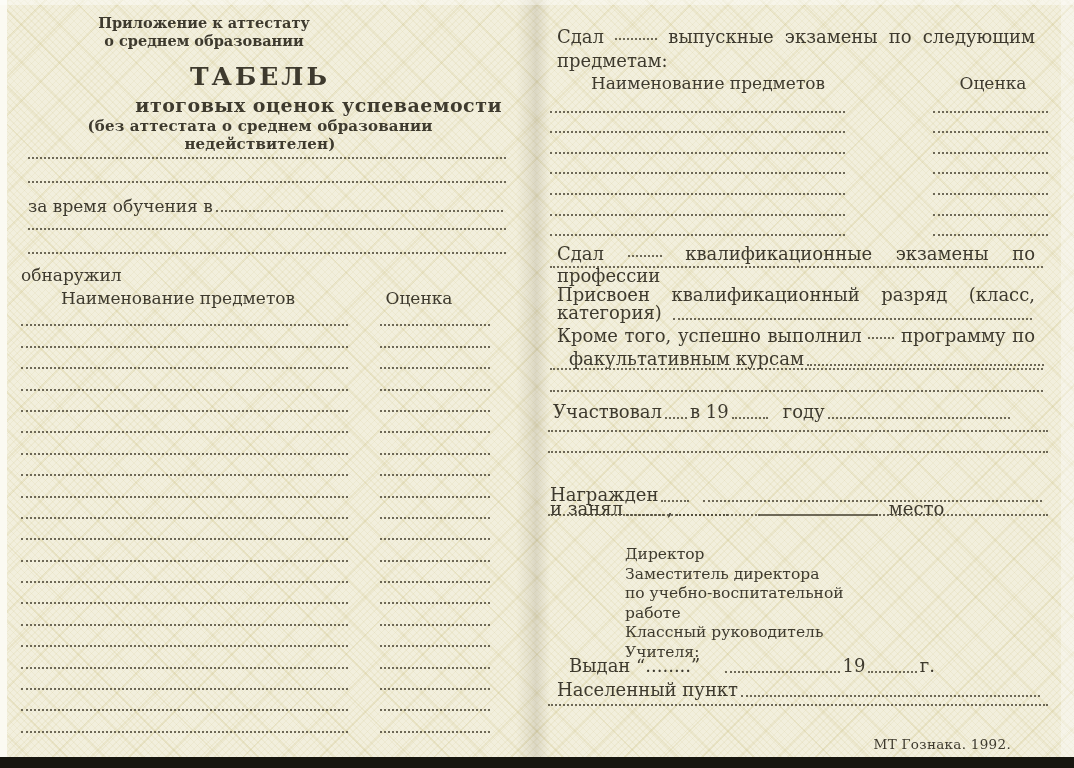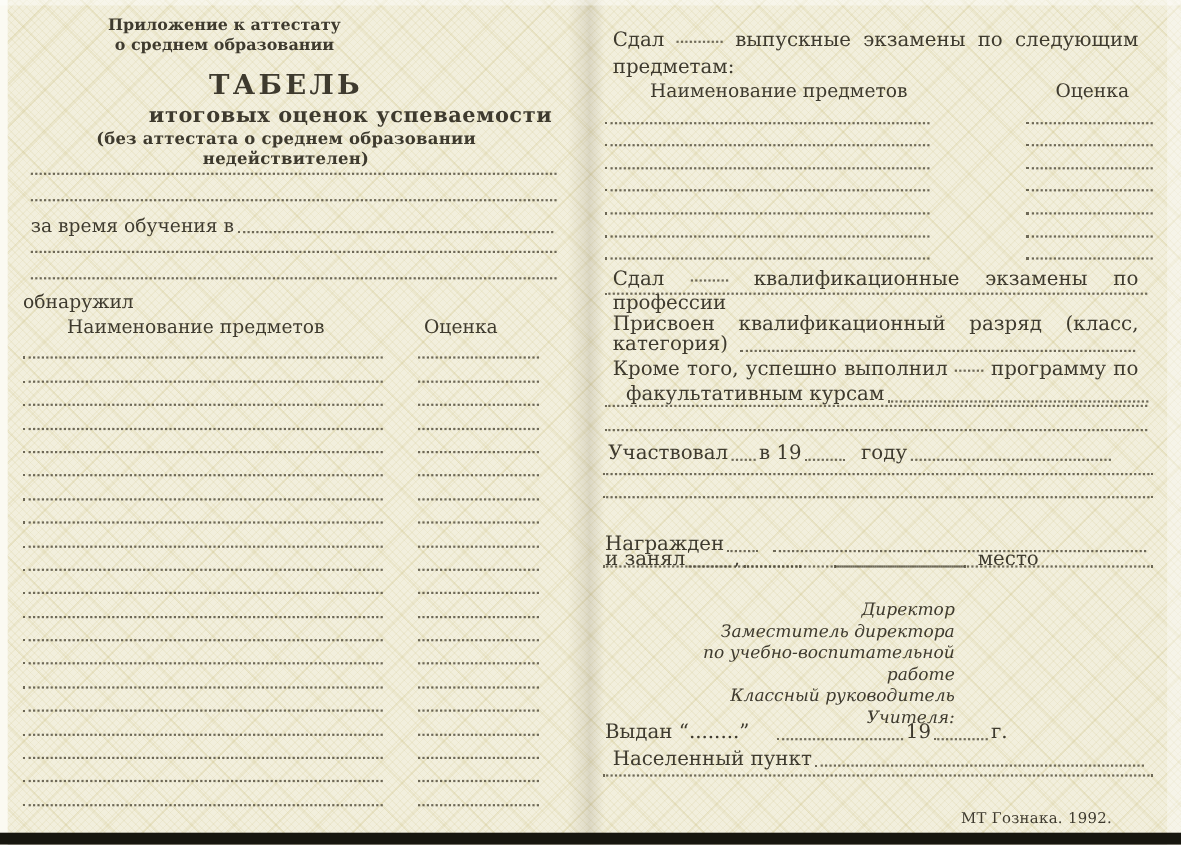--- a/index.html
+++ b/index.html
@@ -34,21 +34,21 @@
   .rtable .trow{height:20.6px;padding:0 9px 0 5px;}
   .rtable .c1{width:295px;}
   .rtable .c2{width:115px;}
   .t17{font-size:17px;}
   .t18{font-size:18px;line-height:22px;}
   .corner-note{font-size:14.5px;font-weight:bold;line-height:17.5px;}
   .doc-title{font-size:25px;font-weight:bold;letter-spacing:3px;}
   .doc-subtitle{font-size:19px;font-weight:bold;letter-spacing:.5px;text-align:right;}
   .validity{font-size:15px;font-weight:600;letter-spacing:.2px;}
   .thead{font-size:17px;}
-  .sigs{font-style:italic;font-size:15.5px;line-height:19.6px;text-align:right;}
+  .sigs{font-size:15.5px;line-height:19.6px;}
   .imprint{font-size:13.5px;text-align:right;letter-spacing:.3px;}
   .fold{position:absolute;top:0;left:516px;width:34px;height:768px;
     background:linear-gradient(90deg, rgba(120,110,85,0) 0%, rgba(130,120,92,.14) 45%, rgba(115,105,80,.18) 58%, rgba(120,110,85,0) 100%);}
   .edge-left{position:absolute;left:0;top:0;width:7px;height:768px;background:#fbfaf2;}
   .edge-top{position:absolute;left:0;top:0;width:1074px;height:5px;background:rgba(255,255,255,.4);}
   .edge-right{position:absolute;right:0;top:0;width:13px;height:768px;background:rgba(255,255,255,.35);}
   .edge-bottom{position:absolute;left:0;top:757px;width:1074px;height:11px;background:#17160f;}
   .watermark{position:absolute;left:375px;top:660px;width:340px;text-align:center;
     font-family:"DejaVu Sans","Liberation Sans",sans-serif;font-weight:bold;font-style:italic;
     color:#ffffff;letter-spacing:2px;z-index:50;
@@ -282,21 +282,21 @@
     <div class="dl" style="left:3px;top:514px;width:500px;"></div>
 
     <div class="abs sigs" style="left:80px;top:545px;width:243px;">
       <div>Директор</div>
       <div>Заместитель директора</div>
       <div>по учебно-воспитательной работе</div>
       <div>Классный руководитель</div>
       <div>Учителя:</div>
     </div>
 
-    <div class="fline t18" style="left:5px;top:655px;width:366px;justify-content:center;">
+    <div class="fline t18" style="left:24px;top:655px;width:366px;justify-content:center;">
       <span>Выдан “........”</span>
       <span class="sp" style="width:22px;"></span>
       <span class="fdots" style="width:118px;"></span>
       <span>19</span>
       <span class="fdots" style="width:50px;"></span>
       <span>г.</span>
     </div>
 
     <div class="fline t18" style="left:12px;top:679px;width:486px;">
       <span>Населенный пункт</span>

